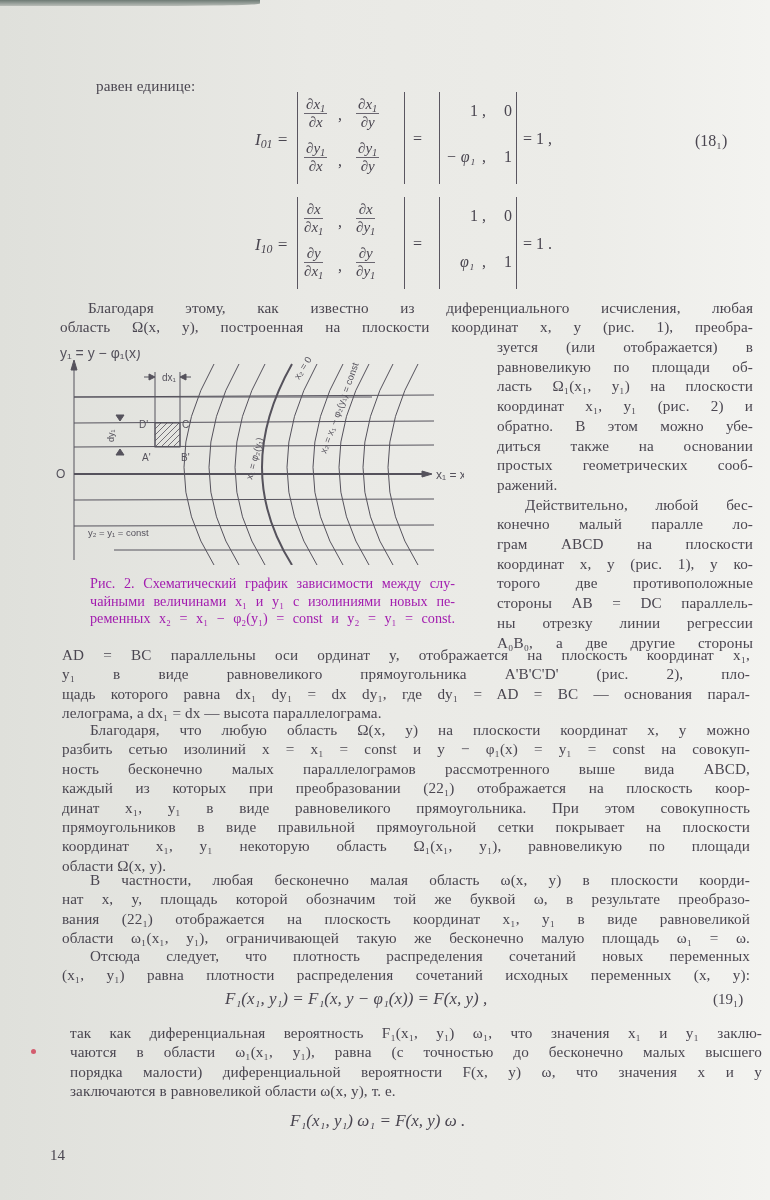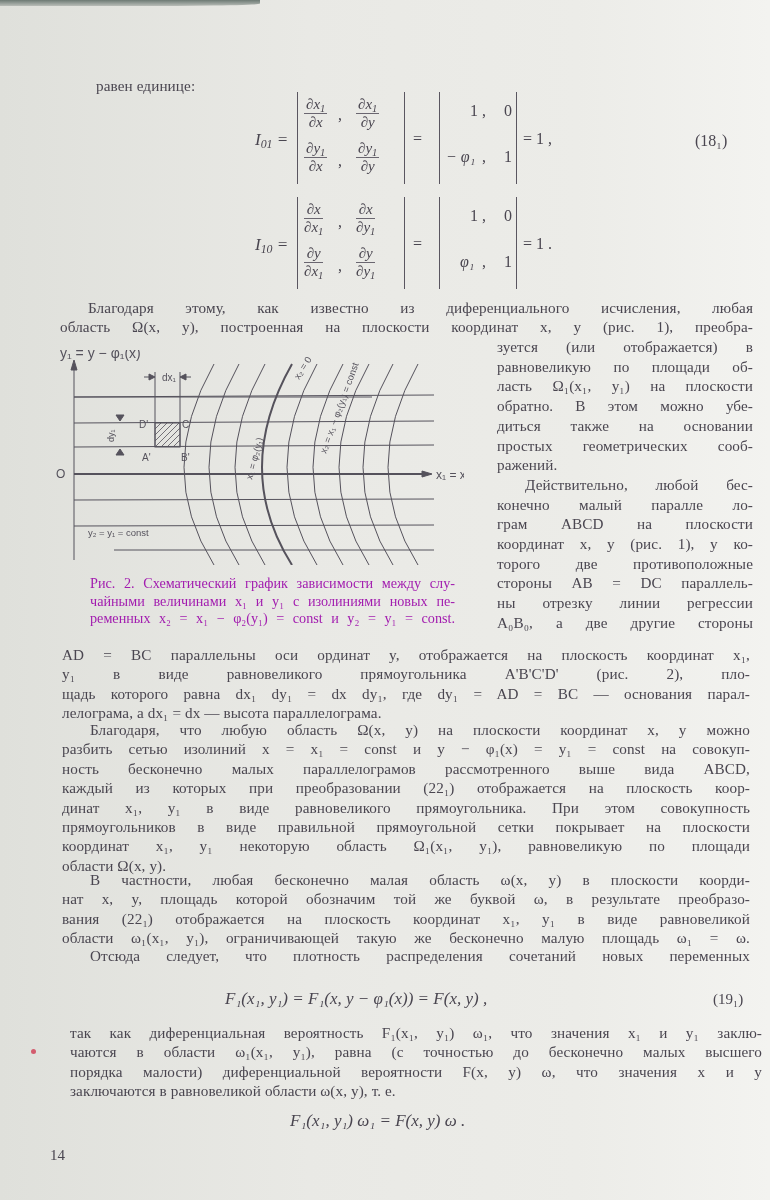--- a/index.html
+++ b/index.html
@@ -105,20 +105,21 @@
 
 <div class="abs txt" style="left:60px; top:298px; width:693px;">
   <span class="line ind">Благодаря этому, как известно из диференциального исчисления, любая</span>
   <span class="line">область Ω(x, y), построенная на плоскости координат x, y (рис. 1), преобра-</span>
 </div>
 
 <div class="abs txt" style="left:497px; top:337px; width:256px; line-height:19.7px;">
   <span class="line">зуется (или отображается) в</span>
   <span class="line">равновеликую по площади об-</span>
   <span class="line">ласть Ω₁(x₁, y₁) на плоскости</span>
+  <span class="line">координат x₁, y₁ (рис. 2) и</span>
   <span class="line">обратно. В этом можно убе-</span>
   <span class="line">диться также на основании</span>
   <span class="line">простых геометрических сооб-</span>
   <span class="line last">ражений.</span>
   <span class="line ind">Действительно, любой бес-</span>
   <span class="line">конечно малый паралле ло-</span>
   <span class="line">грам ABCD на плоскости</span>
   <span class="line">координат x, y (рис. 1), у ко-</span>
   <span class="line">торого две противоположные</span>
   <span class="line">стороны AB = DC параллель-</span>
@@ -220,20 +221,21 @@
 
 <div class="abs txt" style="left:62px; top:870px; width:688px;">
   <span class="line ind">В частности, любая бесконечно малая область ω(x, y) в плоскости коорди-</span>
   <span class="line">нат x, y, площадь которой обозначим той же буквой ω, в результате преобразо-</span>
   <span class="line">вания (22₁) отображается на плоскость координат x₁, y₁ в виде равновеликой</span>
   <span class="line">области ω₁(x₁, y₁), ограничивающей такую же бесконечно малую площадь ω₁ = ω.</span>
 </div>
 
 <div class="abs txt" style="left:62px; top:946px; width:688px;">
   <span class="line ind">Отсюда следует, что плотность распределения сочетаний новых переменных</span>
+  <span class="line">(x₁, y₁) равна плотности распределения сочетаний исходных переменных (x, y):</span>
 </div>
 
 <div class="abs math" style="left:225px; top:989px; font-size:17px;">F₁(x₁, y₁) = F₁(x, y − φ₁(x)) = F(x, y) ,</div>
 <div class="abs" style="left:713px; top:991px; font-size:15px;">(19₁)</div>
 
 <div class="red-dot"></div>
 <div class="abs txt" style="left:70px; top:1023px; width:692px;">
   <span class="line">так как диференциальная вероятность F₁(x₁, y₁) ω₁, что значения x₁ и y₁ заклю-</span>
   <span class="line">чаются в области ω₁(x₁, y₁), равна (с точностью до бесконечно малых высшего</span>
   <span class="line">порядка малости) диференциальной вероятности F(x, y) ω, что значения x и y</span>

